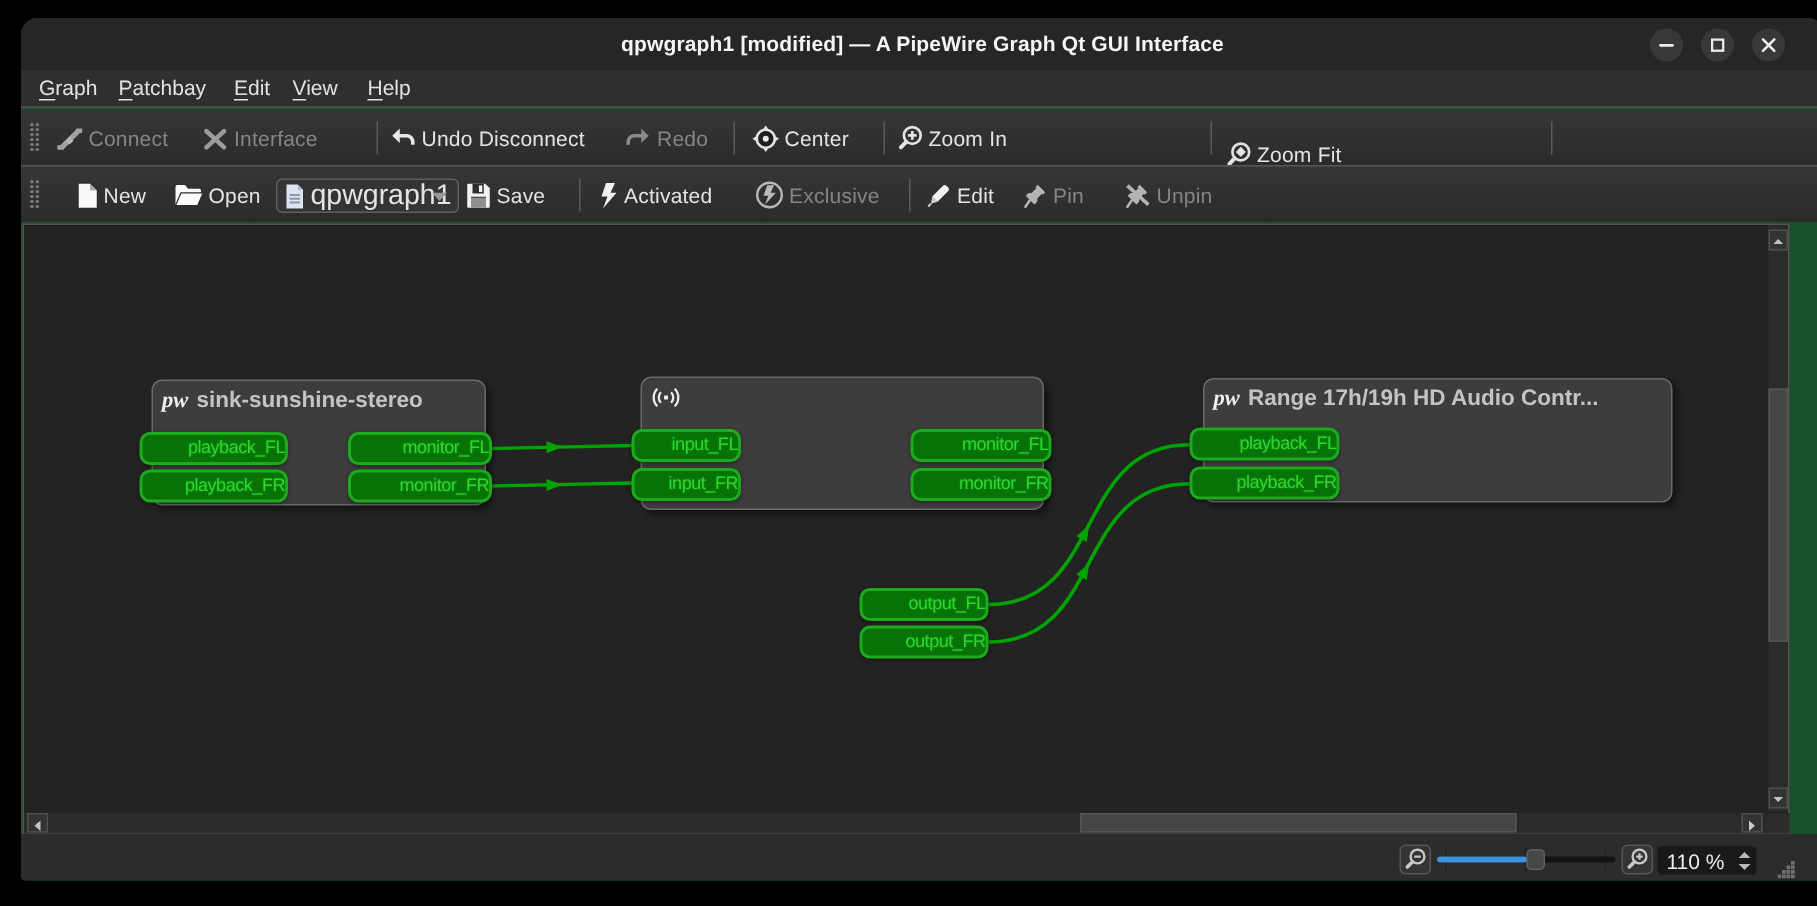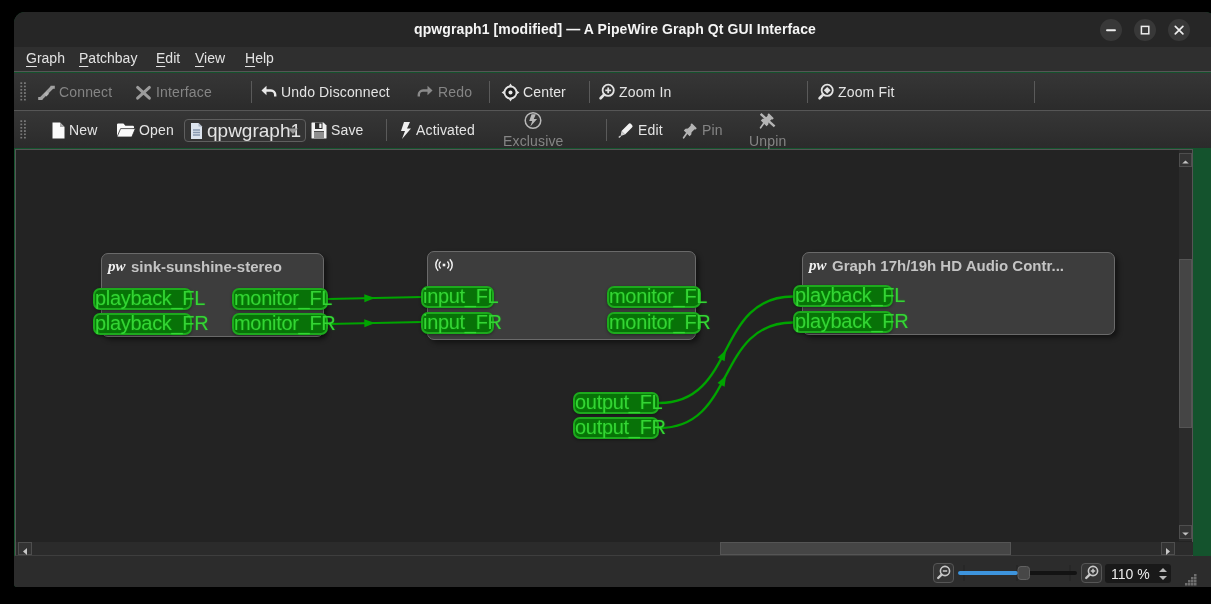--- a/index.html
+++ b/index.html
@@ -32,21 +32,21 @@
   border:1px solid #5f5f5f; border-radius:4px; display:flex; align-items:center; }
 
 #cframe { position:absolute; left:1px; top:137px; width:1178px; height:407px;
   border:1px solid #555; border-bottom-color:#3e3e3e; background:#232323; }
 #canvas { position:absolute; left:0; top:0; width:1163px; height:391px; overflow:hidden; }
 .node { position:absolute; background:#3d3d3d; border:1px solid #6a6a6a; border-radius:7px;
   box-shadow:3px 3px 5px rgba(0,0,0,0.45); }
 .ntitle { position:absolute; left:5px; top:4px; display:flex; align-items:center; gap:3px;
   color:#c4c4c4; font-size:15px; font-weight:bold; white-space:nowrap; }
 .port { position:absolute; height:22px; background:#087208; border:2px solid #1daa1d;
-  border-radius:7px; color:#35d435; font-size:20px; text-align:right; line-height:17.5px; letter-spacing:-0.3px;
+  border-radius:7px; color:#35d435; font-size:12px; text-align:right; line-height:17.5px; letter-spacing:-0.3px;
   text-shadow:0 0 2px rgba(0,220,0,0.45); box-shadow:0 1px 3px rgba(0,0,0,0.4); }
 
 #vscroll { position:absolute; left:1163px; top:0; width:13px; height:391px; background:#2b2b2b; }
 #hscroll { position:absolute; left:0; top:392px; width:1161px; height:13px; background:#2b2b2b; }
 .sbtn { position:absolute; background:#333; border:1px solid #4e4e4e; }
 .handle { position:absolute; background:#454545; border:1px solid #555; }
 
 #statusbar { position:absolute; left:0; top:544px; width:100%; height:31px; background:#2c2c2c; }
 .zbtn { position:absolute; width:21px; height:20px; background:#343434; border:1px solid #565656; border-radius:4px; }
 #spin { position:absolute; left:1091px; top:8px; width:66px; height:19px; background:#191919;
@@ -122,21 +122,21 @@
     <div class="tsep" style="left:575px;"></div>
     <div class="tbitem" style="left:583px;">
         <svg width="19" height="19" viewBox="0 0 19 19">
           <circle cx="11.2" cy="7.3" r="5.6" fill="none" stroke="#e2e2e2" stroke-width="1.8"></circle>
           <line x1="7.1" y1="11.6" x2="3.6" y2="15.2" stroke="#e2e2e2" stroke-width="2.7" stroke-linecap="round"></line>
           <path d="M8.3,7.3 h5.8 M11.2,4.4 v5.8" stroke="#e2e2e2" stroke-width="1.8"></path>
         </svg>
         <span>Zoom In</span>
       </div>
     <div class="tsep" style="left:793px;"></div>
-    <div class="tbitem" style="left:802px;">
+    <div class="tbitem" style="left:802px;margin-top:11px;">
         <svg width="19" height="19" viewBox="0 0 19 19">
           <circle cx="11.2" cy="7.3" r="5.6" fill="none" stroke="#e2e2e2" stroke-width="1.8"></circle>
           <line x1="7.1" y1="11.6" x2="3.6" y2="15.2" stroke="#e2e2e2" stroke-width="2.7" stroke-linecap="round"></line>
           <rect x="8.8" y="4.9" width="4.8" height="4.8" fill="#e2e2e2" transform="rotate(45 11.2 7.3)"></rect>
         </svg>
         <span>Zoom Fit</span>
       </div>
     <div class="tsep" style="left:1020px;"></div>
   </div>
   <div class="toolbar" id="tb2">
@@ -176,21 +176,21 @@
         </svg>
         <span>Save</span>
       </div>
     <div class="tsep" style="left:372px;"></div>
     <div class="tbitem" style="left:385px;">
         <svg width="14" height="19" viewBox="0 0 14 19">
           <path d="M5,1 h6 L8,7.5 h4 L3,18 L6,10 H2 Z" fill="#f0f0f0"></path>
         </svg>
         <span>Activated</span>
       </div>
-    <div class="tbitem dis" style="left:489px;flex-direction:column;">
+    <div class="tbitem dis" style="left:489px;">
         <svg width="20" height="20" viewBox="0 0 20 20">
           <circle cx="10" cy="10" r="8.2" fill="none" stroke="#b8b8b8" stroke-width="1.6"></circle>
           <path d="M8.5,3.5 h4.5 L10.8,8.5 h3.5 L7,16.5 L9.2,10.5 H6 Z" fill="#b8b8b8"></path>
         </svg>
         <span>Exclusive</span>
       </div>
     <div class="tsep" style="left:592px;"></div>
     <div class="tbitem" style="left:602px;">
         <svg width="19" height="19" viewBox="0 0 19 19">
           <path d="M5.5,10 L12.5,3 a1.8,1.8 0 0 1 2.6,0 l0.9,0.9 a1.8,1.8 0 0 1 0,2.6 L9,13.5 Z" fill="#f2f2f2"></path>
@@ -199,21 +199,21 @@
         </svg>
         <span>Edit</span>
       </div>
     <div class="tbitem dis" style="left:668px;">
         <svg width="17" height="19" viewBox="0 0 17 19">
           <path d="M9.8,2.2 l5,5 l-1.6,1.6 -0.6,-0.6 -3,3 -0.3,2.4 -1.7,1.7 -5.8,-5.8 1.7,-1.7 2.4,-0.3 3,-3 -0.6,-0.6 Z" fill="#b4b4b4"></path>
           <line x1="4.6" y1="12.4" x2="1.6" y2="16.8" stroke="#b4b4b4" stroke-width="1.7" stroke-linecap="round"></line>
         </svg>
         <span>Pin</span>
       </div>
-    <div class="tbitem dis" style="left:735px;flex-direction:column;">
+    <div class="tbitem dis" style="left:735px;">
         <svg width="19" height="19" viewBox="0 0 19 19">
           <path d="M10.8,2.2 l5,5 l-1.6,1.6 -0.6,-0.6 -3,3 -0.3,2.4 -1.7,1.7 -5.8,-5.8 1.7,-1.7 2.4,-0.3 3,-3 -0.6,-0.6 Z" fill="#b4b4b4"></path>
           <line x1="5.6" y1="12.4" x2="2.6" y2="16.8" stroke="#b4b4b4" stroke-width="1.7" stroke-linecap="round"></line>
           <line x1="2.6" y1="2.8" x2="16.6" y2="15.4" stroke="#b4b4b4" stroke-width="2.4"></line>
         </svg>
         <span>Unpin</span>
       </div>
   </div>
   <div id="cframe">
     <div id="canvas">
@@ -243,21 +243,21 @@
               <rect x="9.7" y="7.7" width="2.6" height="2.6" fill="#f0f0f0"></rect>
               <path d="M7.6,5.5 a5,5 0 0 0 0,7 M5.2,3.2 a8.2,8.2 0 0 0 0,11.6 M14.4,5.5 a5,5 0 0 1 0,7 M16.8,3.2 a8.2,8.2 0 0 1 0,11.6" fill="none" stroke="#f0f0f0" stroke-width="1.5"></path>
             </svg>
           </div>
       </div>
       <div class="node" style="left:786px;top:102px;width:313px;height:83px;">
         <div class="ntitle">
             <svg width="21" height="17" viewBox="0 0 21 17">
               <text x="1" y="13" font-family="Liberation Serif" font-style="italic" font-weight="bold" font-size="15" fill="#f0f0f0">pw</text>
             </svg>
-            <span>Graph 17h/19h HD Audio Contr...</span>
+            <span>Range 17h/19h HD Audio Contr...</span>
           </div>
       </div>
       <div class="port" style="left:77px;top:138px;width:99px;">playback_FL</div>
       <div class="port" style="left:77px;top:163px;width:99px;">playback_FR</div>
       <div class="port" style="left:216px;top:138px;width:96px;">monitor_FL</div>
       <div class="port" style="left:216px;top:163px;width:96px;">monitor_FR</div>
       <div class="port" style="left:405px;top:136px;width:73px;">input_FL</div>
       <div class="port" style="left:405px;top:162px;width:73px;">input_FR</div>
       <div class="port" style="left:591px;top:136px;width:94px;">monitor_FL</div>
       <div class="port" style="left:591px;top:162px;width:94px;">monitor_FR</div>

